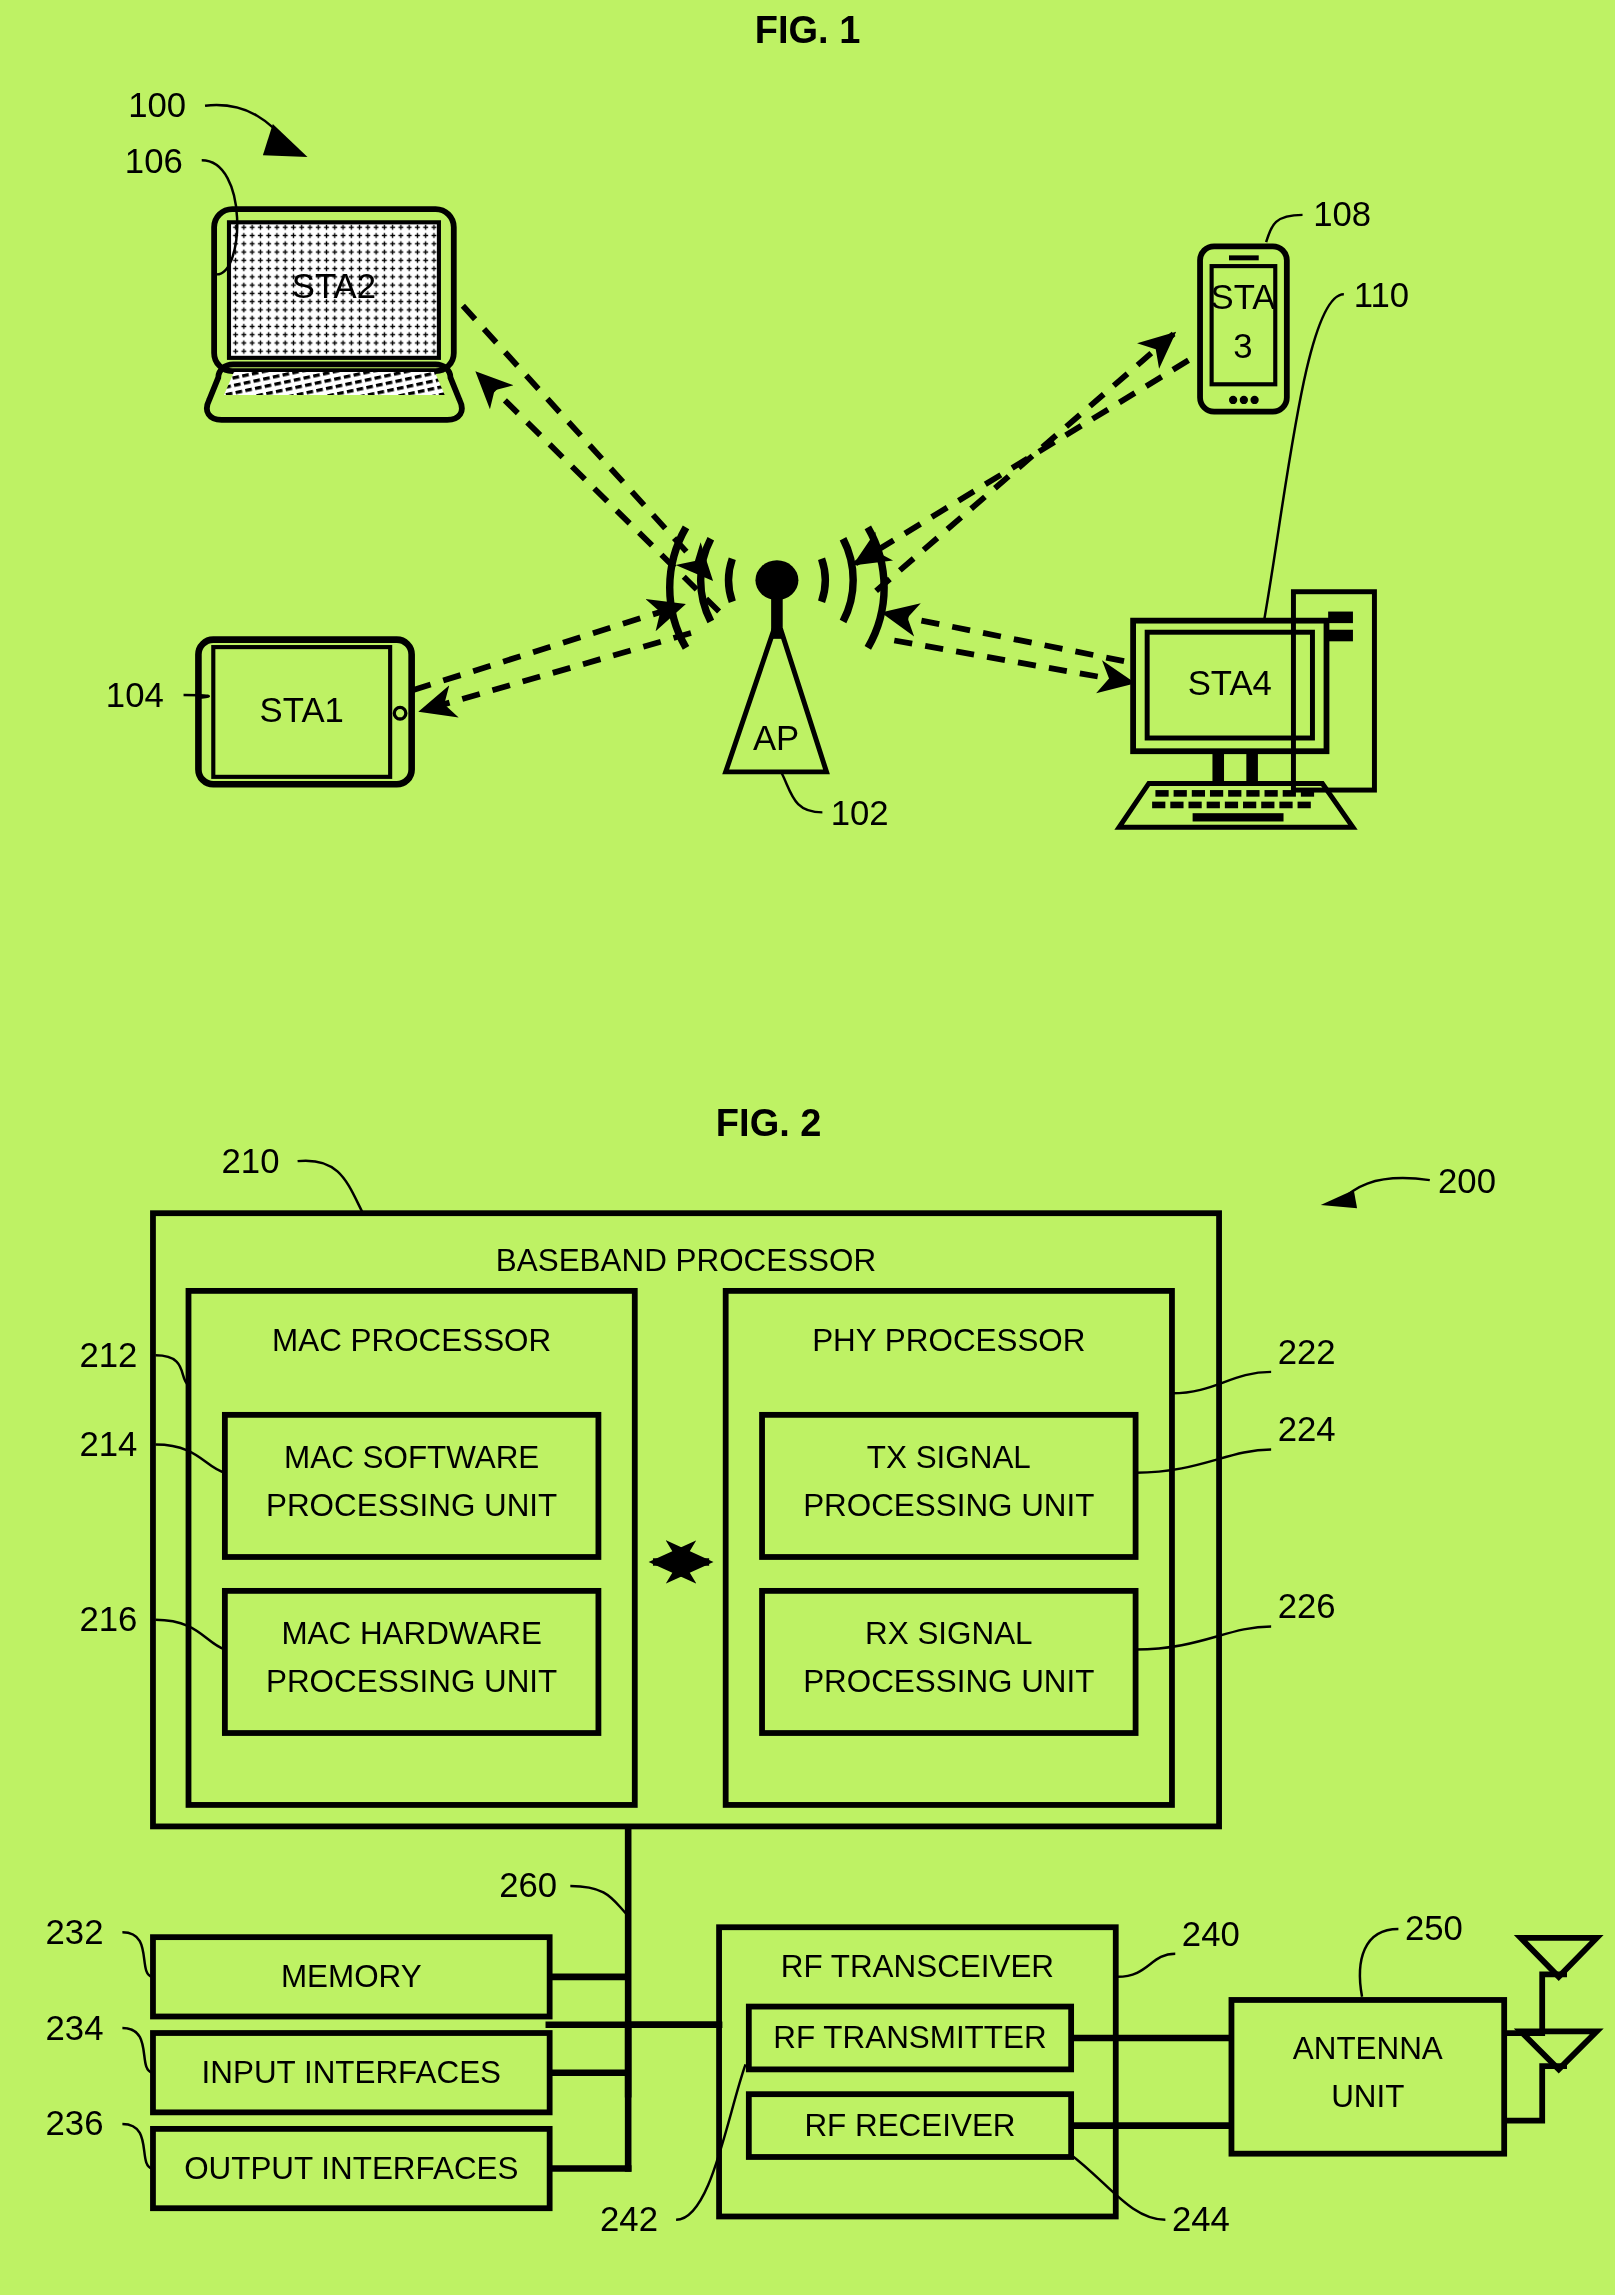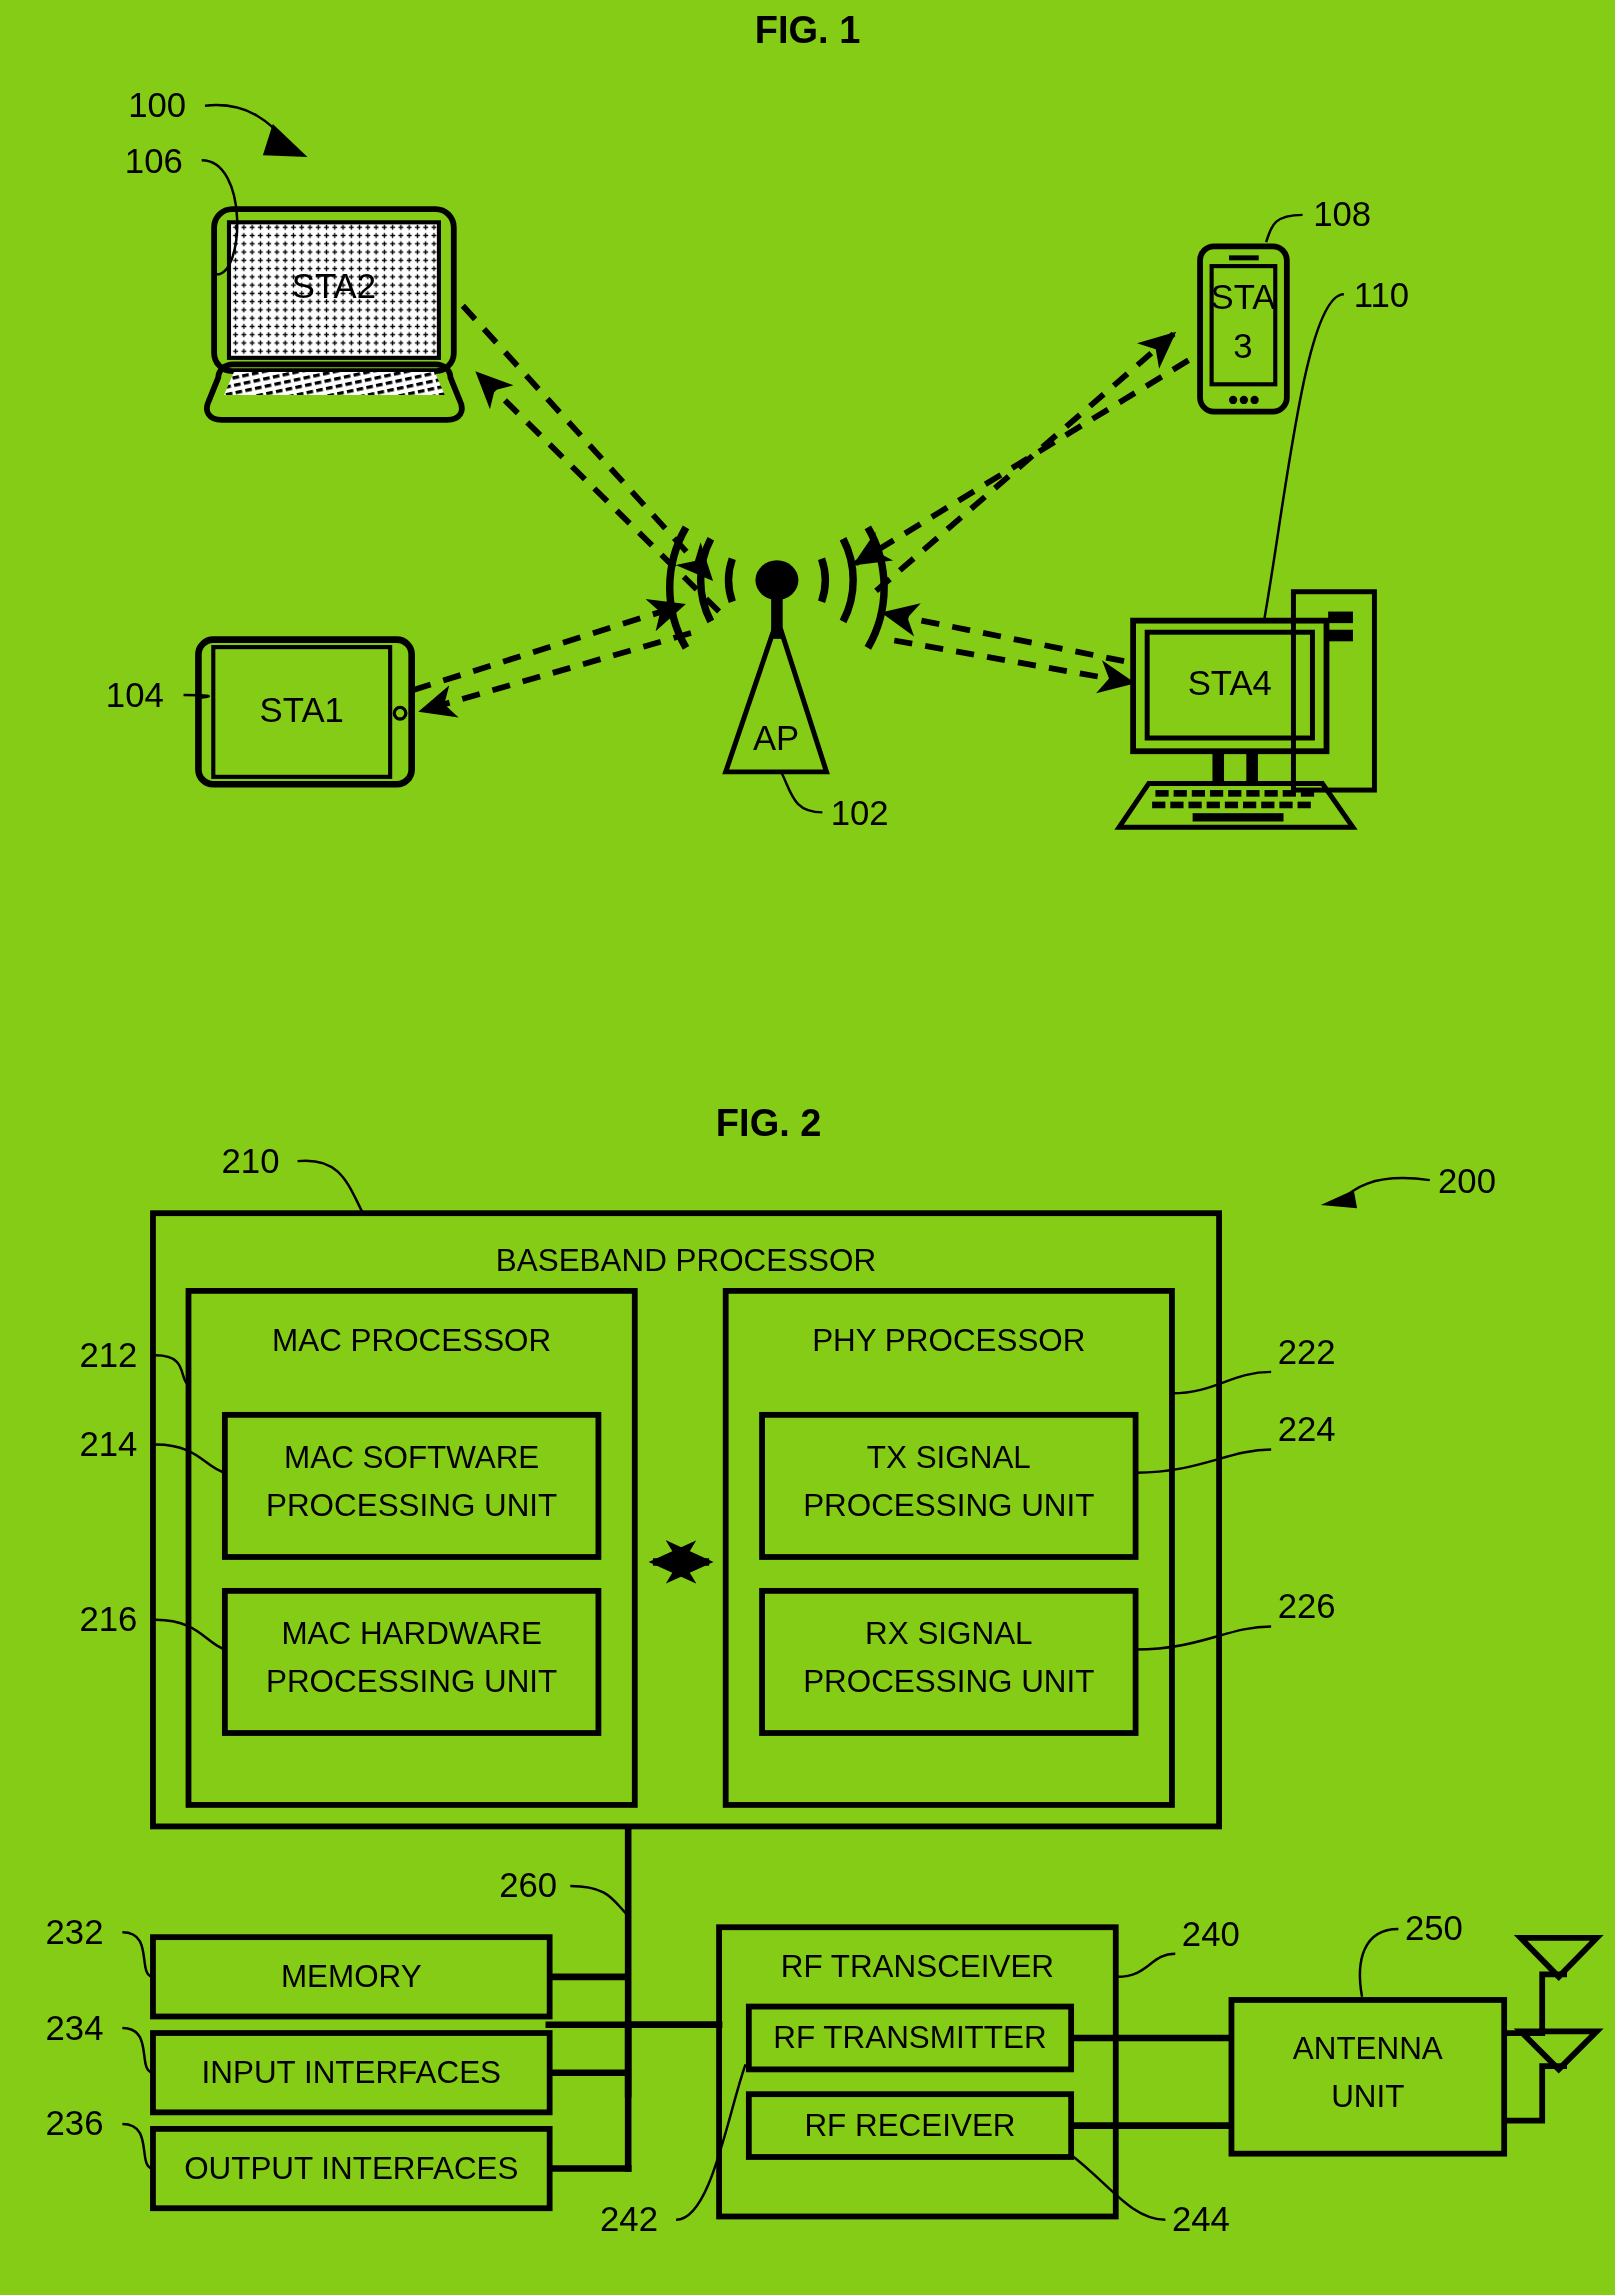--- a/index.html
+++ b/index.html
@@ -9,21 +9,21 @@
     background: #ffffff;
   }
   body {
     font-family: "Liberation Sans", sans-serif;
     color: #000000;
   }
   #page {
     position: relative;
     width: 1615px;
     height: 2295px;
-    background: #84cc16;
+    background: #bef264;
     overflow: hidden;
   }
   svg.figure {
     position: absolute;
     left: 0;
     top: 0;
     width: 1615px;
     height: 2295px;
   }
   .fig-title {

